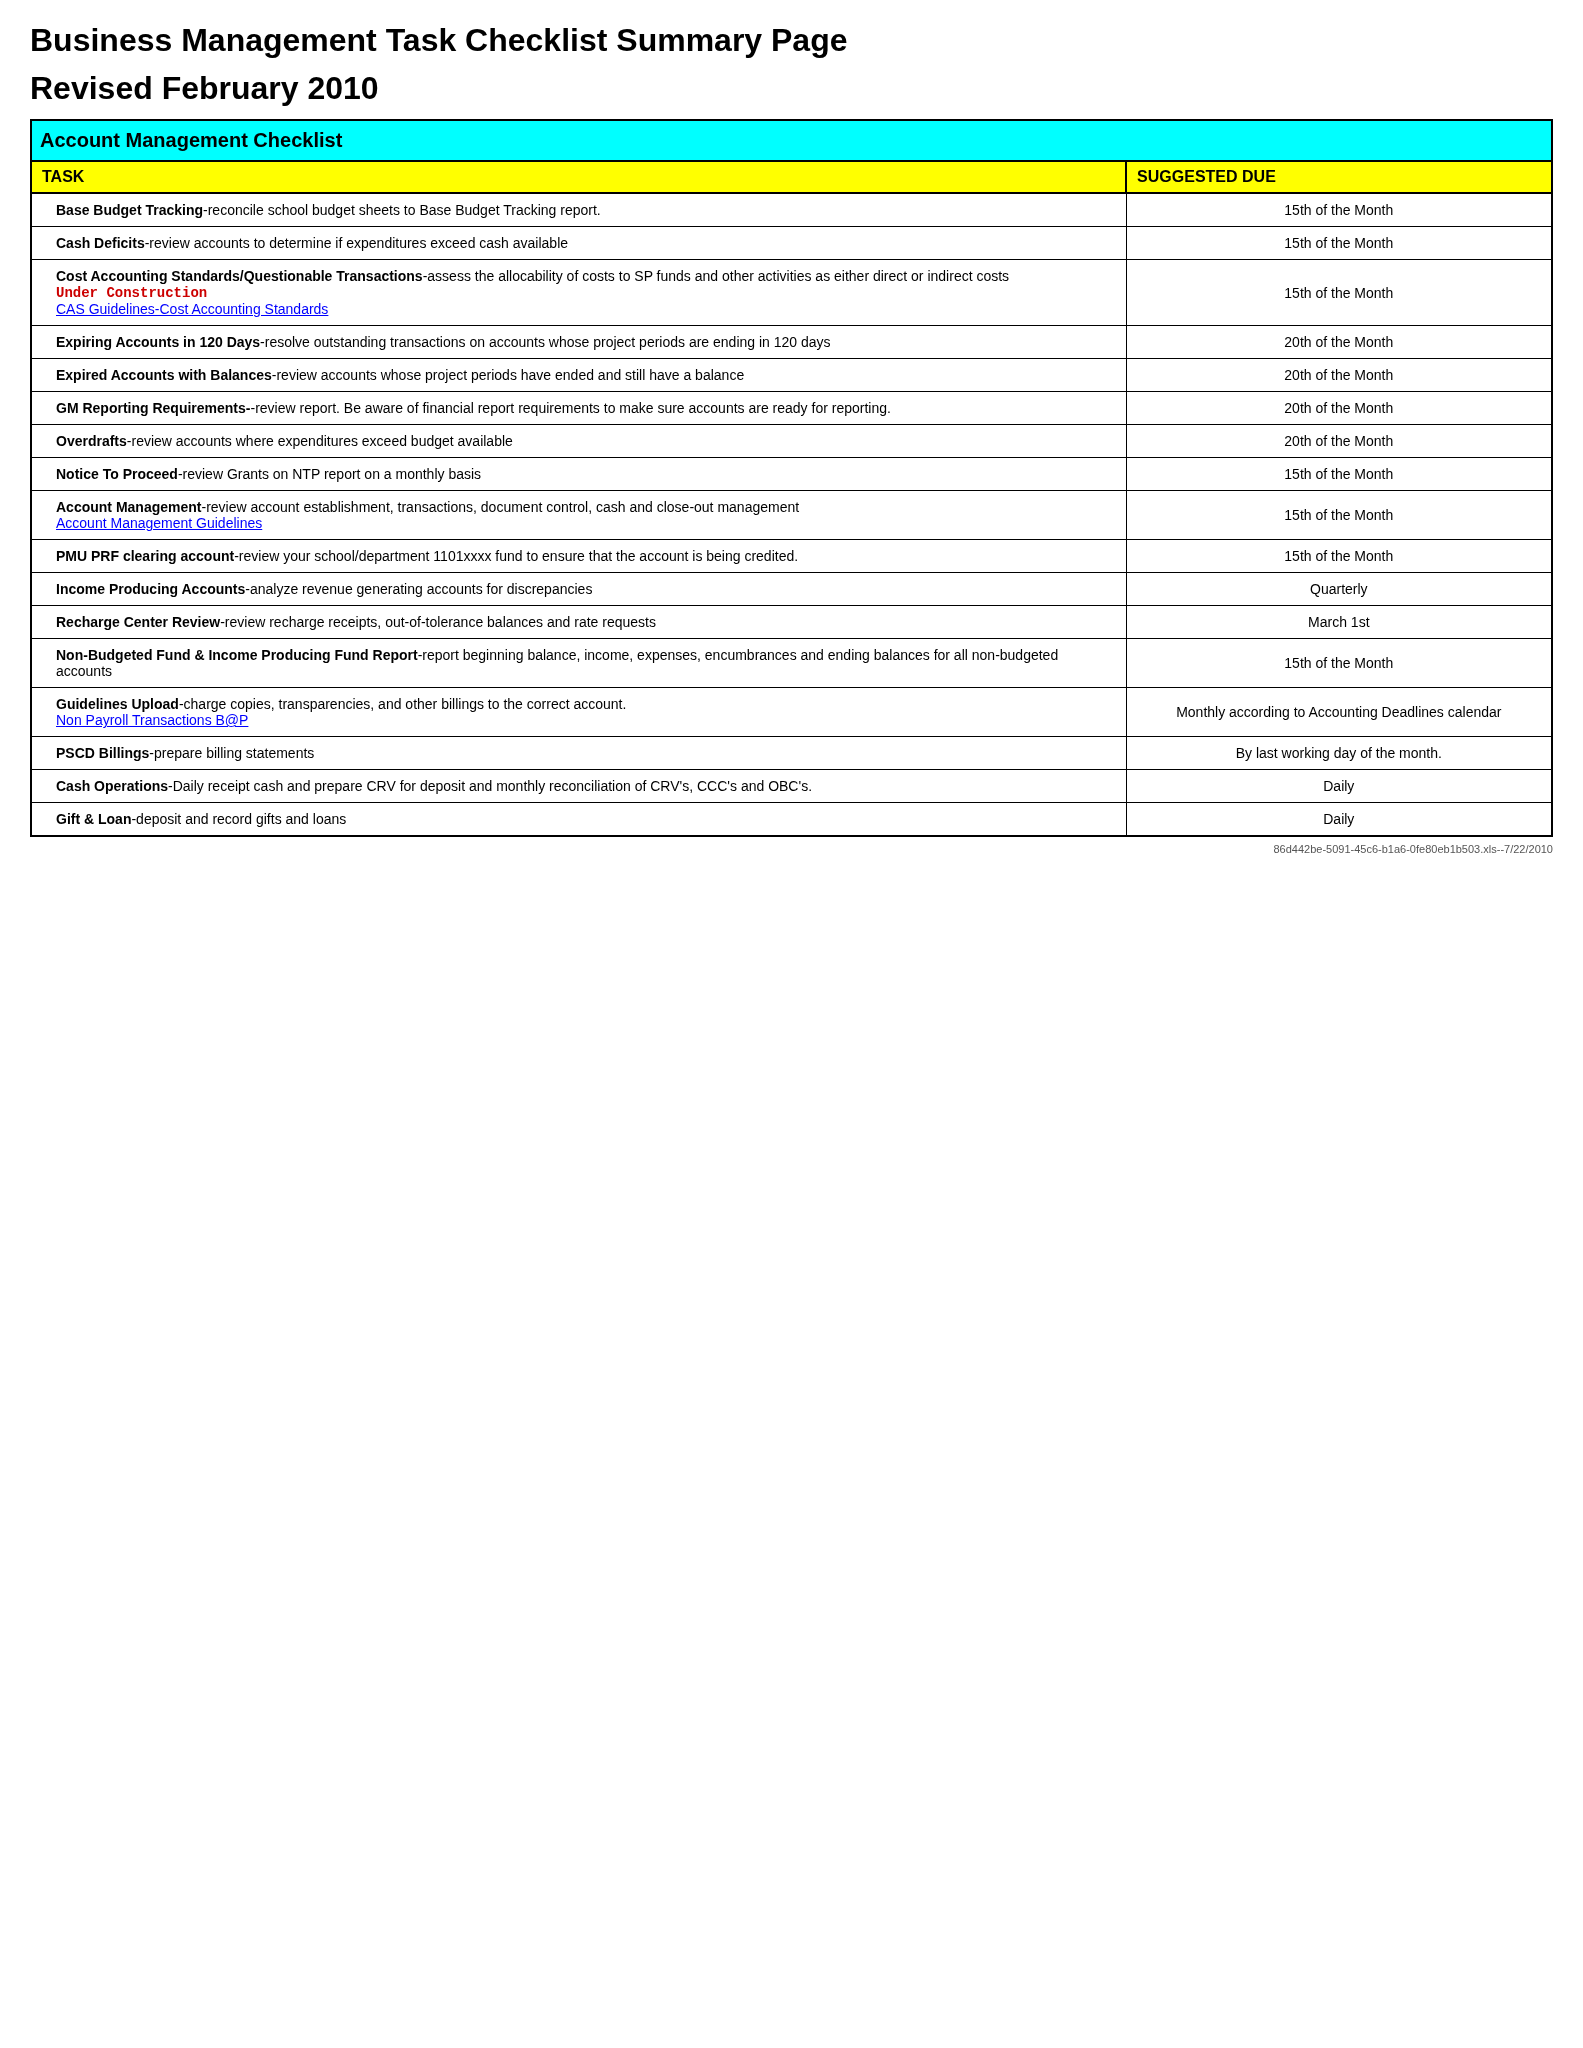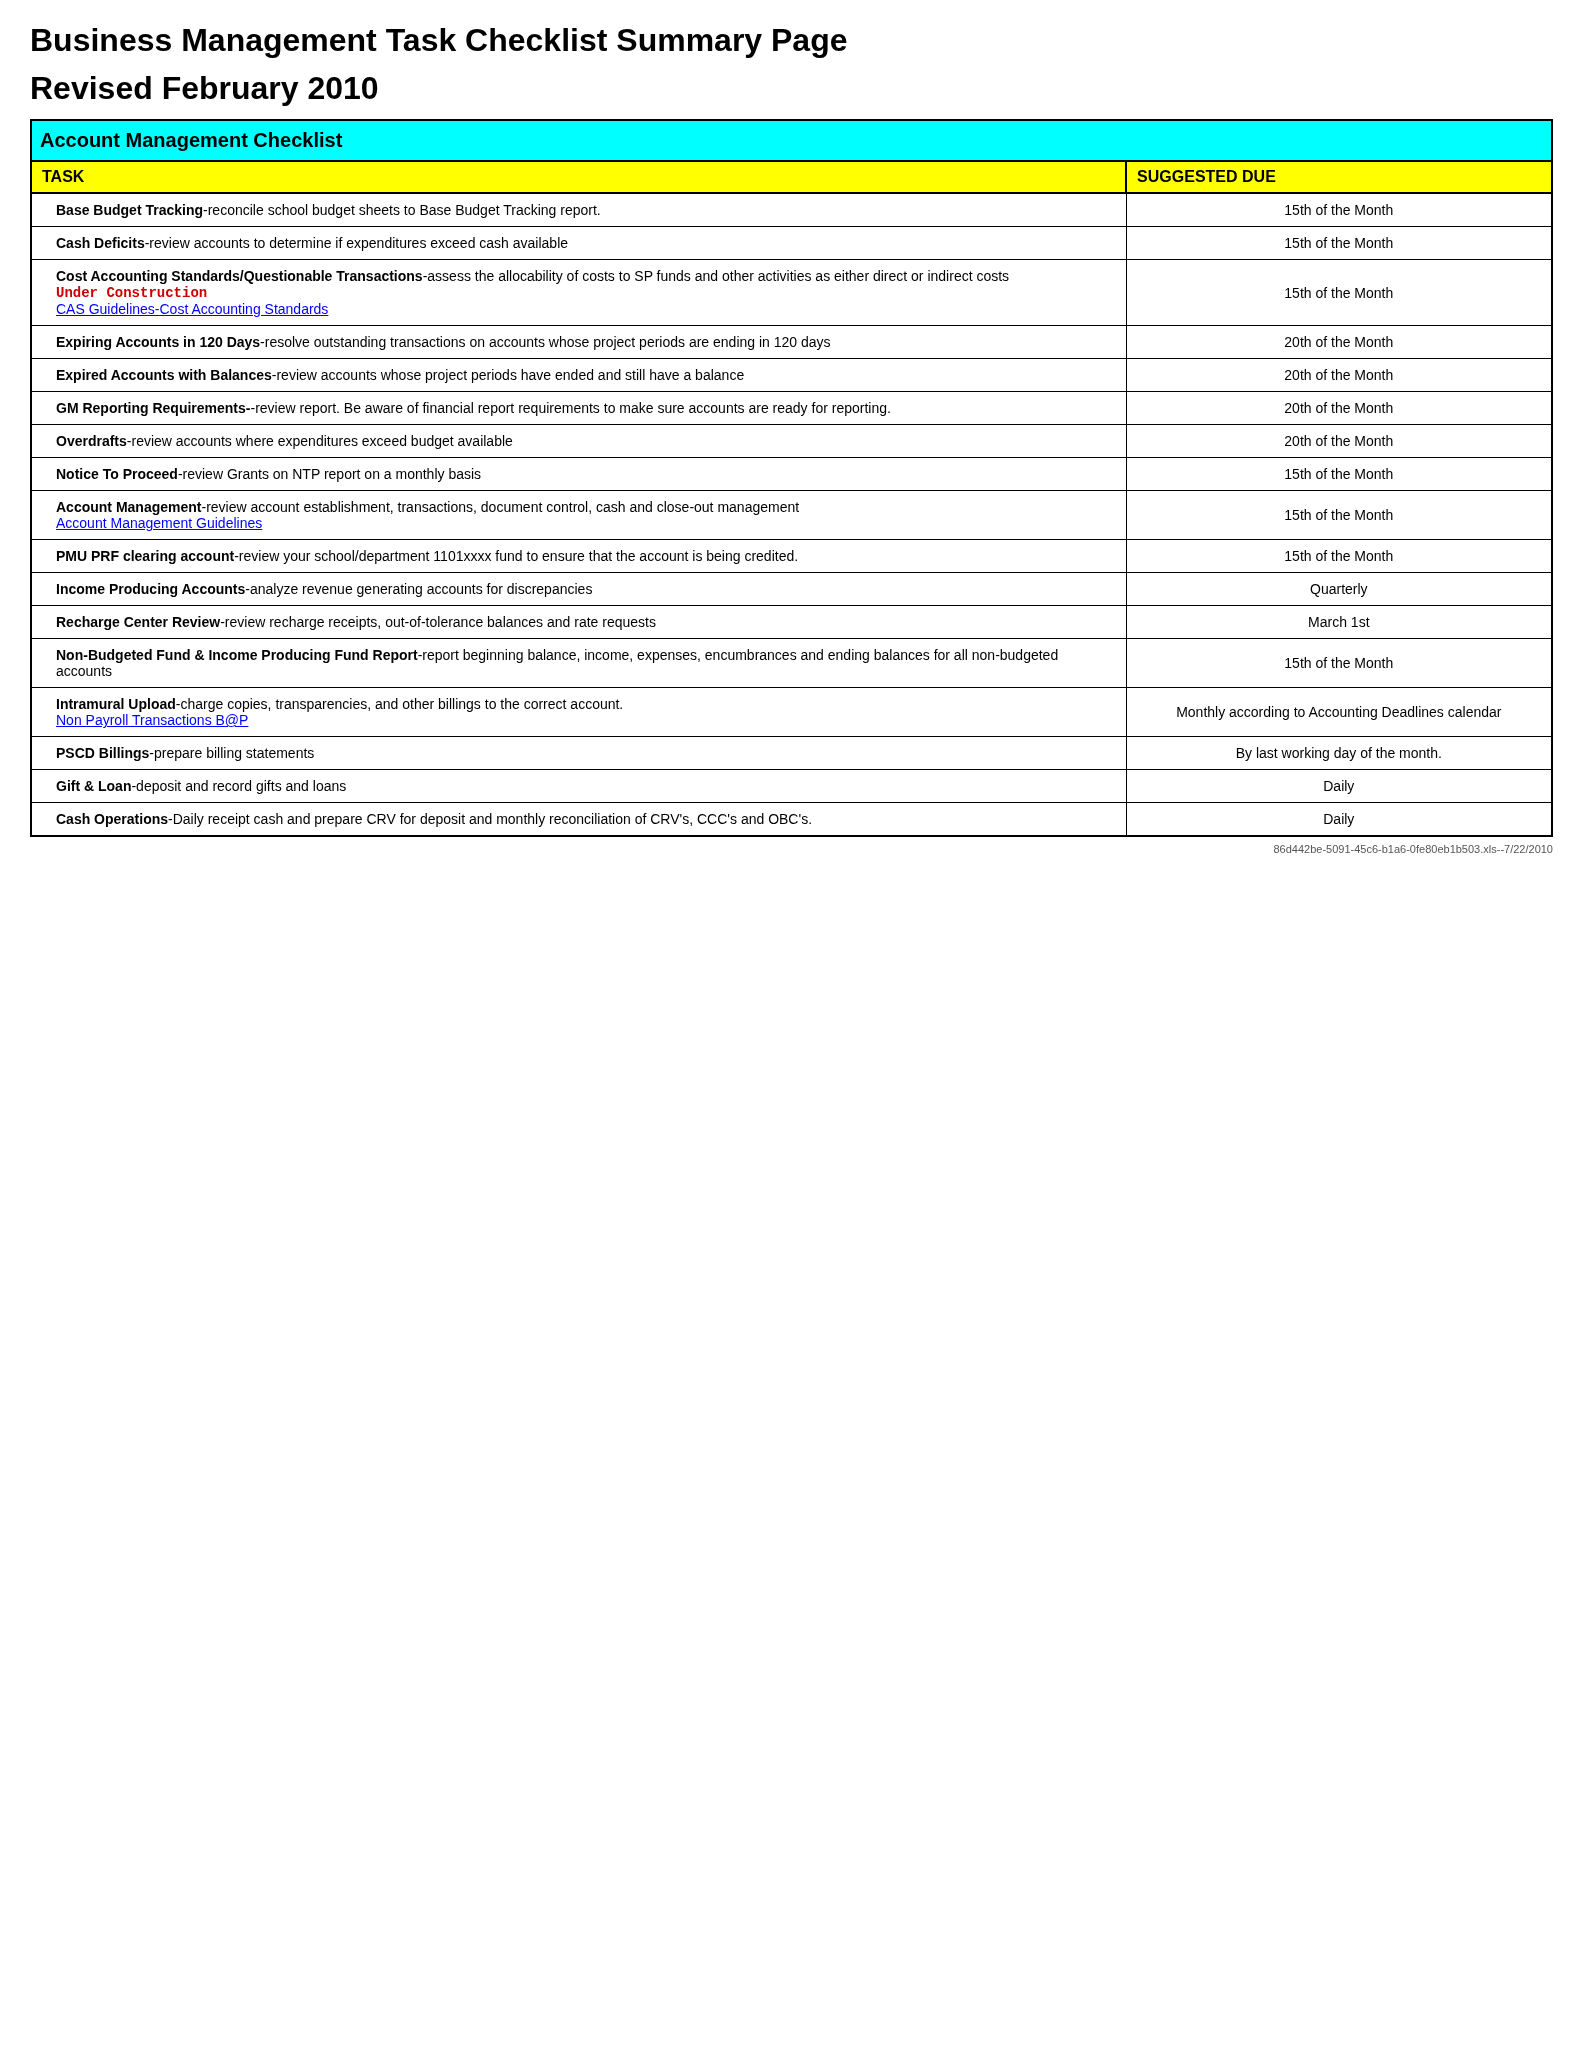--- a/index.html
+++ b/index.html
@@ -138,32 +138,32 @@
       </tr>
       <tr class="data-row">
         <td><span class="task-bold">Recharge Center Review</span><span>-review recharge receipts, out-of-tolerance balances and rate requests</span></td>
         <td>March 1st</td>
       </tr>
       <tr class="data-row">
         <td><span class="task-bold">Non-Budgeted Fund &amp; Income Producing Fund Report</span><span>-report beginning balance, income, expenses, encumbrances and ending balances for all non-budgeted accounts</span></td>
         <td>15th of the Month</td>
       </tr>
       <tr class="data-row">
-        <td><span class="task-bold">Intramural Upload</span><span>-charge copies, transparencies, and other billings to the correct account.</span><br><a href="#" class="link-style">Non Payroll Transactions B@P</a></td>
+        <td><span class="task-bold">Guidelines Upload</span><span>-charge copies, transparencies, and other billings to the correct account.</span><br><a href="#" class="link-style">Non Payroll Transactions B@P</a></td>
         <td>Monthly according to
 Accounting Deadlines calendar</td>
       </tr>
       <tr class="data-row">
         <td><span class="task-bold">PSCD Billings</span><span>-prepare billing statements</span></td>
         <td>By last working day of the month.</td>
       </tr>
       <tr class="data-row">
-        <td><span class="task-bold">Gift &amp; Loan</span><span>-deposit and record gifts and loans</span></td>
+        <td><span class="task-bold">Cash Operations</span><span>-Daily receipt cash and prepare CRV for deposit and monthly reconciliation of CRV's, CCC's  and OBC's.</span></td>
         <td>Daily</td>
       </tr>
       <tr class="data-row">
-        <td><span class="task-bold">Cash Operations</span><span>-Daily receipt cash and prepare CRV for deposit and monthly reconciliation of CRV's, CCC's  and OBC's.</span></td>
+        <td><span class="task-bold">Gift &amp; Loan</span><span>-deposit and record gifts and loans</span></td>
         <td>Daily</td>
       </tr>
     </tbody>
 </table>
 
 <div class="footer-text">86d442be-5091-45c6-b1a6-0fe80eb1b503.xls--7/22/2010</div>
 
 </body></html>

